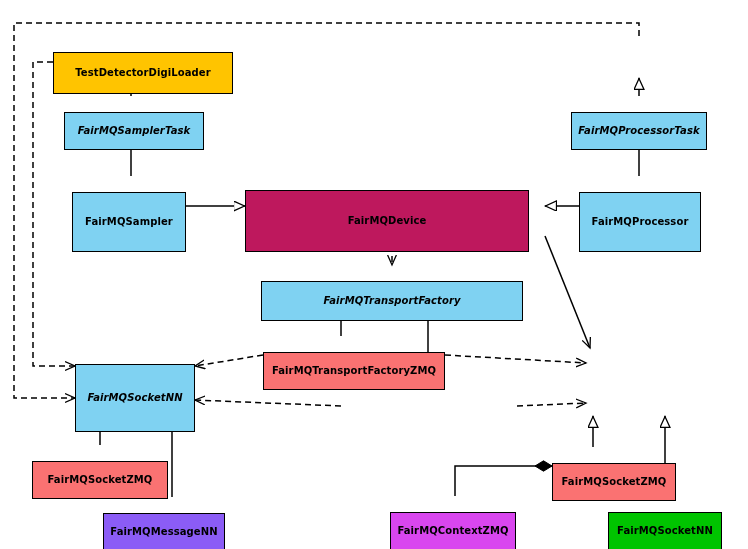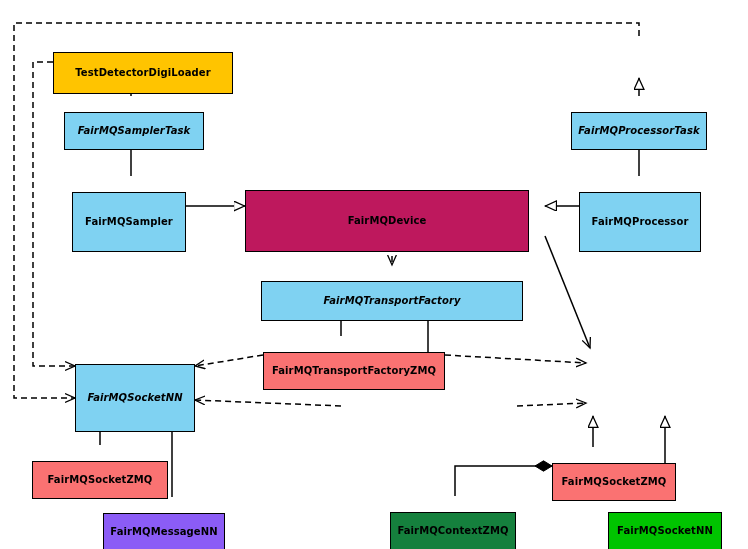--- a/index.html
+++ b/index.html
@@ -90,15 +90,15 @@
   <div class="node" style="left: 245px; top: 174px; width: 284px; height: 62px; background: #be185d;">FairMQDevice</div>
   <div class="node abstract" style="left: 571px; top: 96px; width: 136px; height: 38px; background: rgb(127, 210, 242);">FairMQProcessorTask</div>
   <div class="node abstract" style="left: 261px; top: 265px; width: 262px; height: 40px; background: rgb(127, 210, 242);">FairMQTransportFactory</div>
   <div class="node" style="left: 579px; top: 176px; width: 122px; height: 60px; background: rgb(127, 210, 242);">FairMQProcessor</div>
   <div class="node" style="left: 263px; top: 336px; width: 182px; height: 38px; background: rgb(250, 114, 114);">FairMQTransportFactoryZMQ</div>
   <div class="node abstract" style="left: 75px; top: 348px; width: 120px; height: 68px; background: rgb(127, 210, 242);">FairMQSocketNN</div>
   <div class="node" style="left: 32px; top: 445px; width: 136px; height: 38px; background: rgb(250, 114, 114);">FairMQSocketZMQ</div>
   <div class="node" style="left: 103px; top: 497px; width: 122px; height: 38px; background: #8b5cf6;">FairMQMessageNN</div>
   <div class="node" style="left: 552px; top: 447px; width: 124px; height: 38px; background: rgb(250, 114, 114);">FairMQSocketZMQ</div>
   <div class="node" style="left: 608px; top: 496px; width: 114px; height: 38px; background: rgb(0, 196, 0);">FairMQSocketNN</div>
-  <div class="node" style="left: 390px; top: 496px; width: 126px; height: 38px; background: #15803d;">FairMQContextZMQ</div>
+  <div class="node" style="left: 390px; top: 496px; width: 126px; height: 38px; background: #d946ef;">FairMQContextZMQ</div>
 
 </div>
 
 </body></html>

